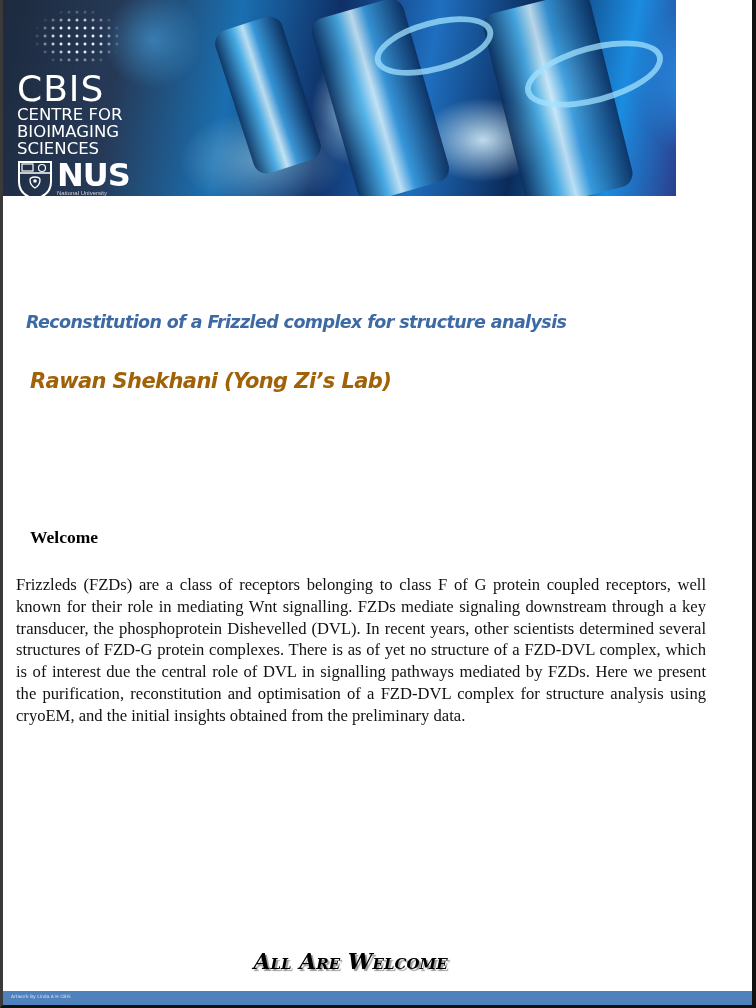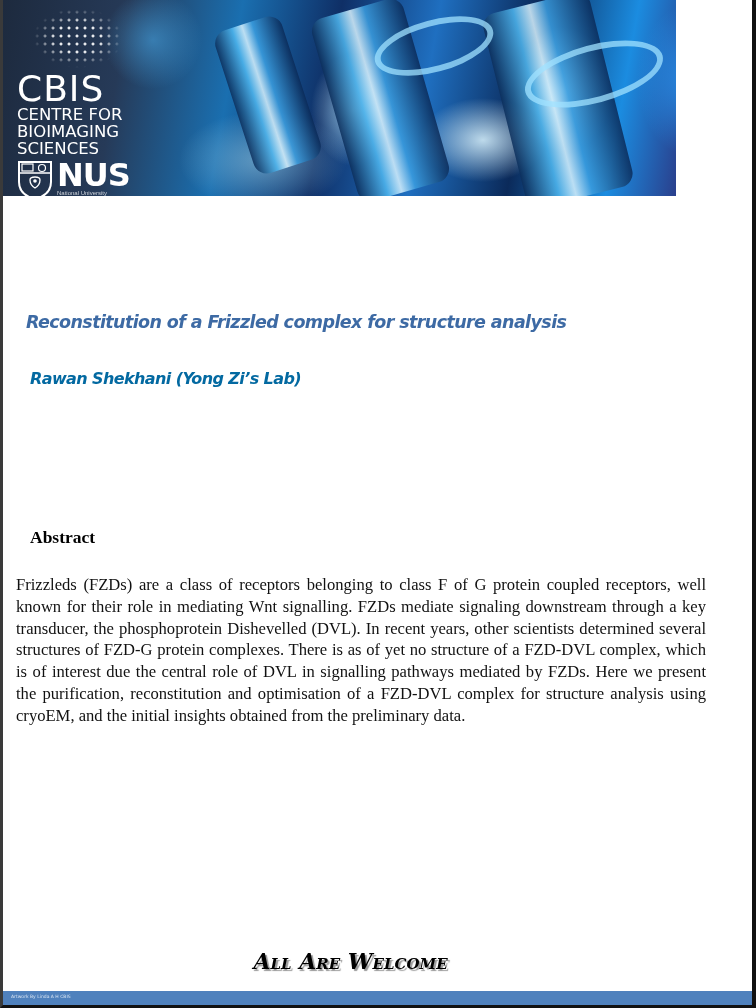--- a/index.html
+++ b/index.html
@@ -69,22 +69,22 @@
     position: absolute; top: 255px; left: 24px;
     font-family: "DejaVu Sans", sans-serif; font-size: 18px; color: #000; white-space: nowrap; letter-spacing: -0.3px;
   }
   .talk-title {
     position: absolute; top: 312px; left: 23px;
     font-family: "DejaVu Sans", sans-serif; font-size: 17.5px; font-weight: bold; font-style: italic;
     color: #3d6aa4; white-space: nowrap; letter-spacing: -0.6px;
   }
   .speaker {
     position: absolute; top: 369px; left: 27px;
-    font-family: "DejaVu Sans", sans-serif; font-size: 16px; font-weight: bold; font-style: italic;
-    color: #0369a1; white-space: nowrap; letter-spacing: -0.6px;
+    font-family: "DejaVu Sans", sans-serif; font-size: 21px; font-weight: bold; font-style: italic;
+    color: #a16207; white-space: nowrap; letter-spacing: -0.6px;
   }
   .abstract-heading {
     position: absolute; top: 527px; left: 27px;
     font-family: "Liberation Serif", serif; font-size: 17.5px; font-weight: bold; color: #000;
   }
   .abstract-body {
     position: absolute; top: 574px; left: 13px; width: 690px;
     font-family: "Liberation Serif", serif; font-size: 16.6px; line-height: 21.8px; color: #111;
     text-align: justify;
   }
@@ -134,21 +134,21 @@
 
         </div>
       </div>
     </div>
   </div>
 
 
   <div class="talk-title">Reconstitution of a Frizzled complex for structure analysis</div>
   <div class="speaker">Rawan Shekhani (Yong Zi’s Lab)</div>
 
-  <div class="abstract-heading">Abstract</div>
+  <div class="abstract-heading">Welcome</div>
   <div class="abstract-body">Frizzleds (FZDs) are a class of receptors belonging to class F of G protein coupled receptors, well known for their role in mediating Wnt signalling. FZDs mediate signaling downstream through a key transducer, the phosphoprotein Dishevelled (DVL). In recent years, other scientists determined several structures of FZD-G protein complexes. There is as of yet no structure of a FZD-DVL complex, which is of interest due the central role of DVL in signalling pathways mediated by FZDs. Here we present the purification, reconstitution and optimisation of a FZD-DVL complex for structure analysis using cryoEM, and the initial insights obtained from the preliminary data.</div>
 
   <div class="welcome">All Are Welcome</div>
 
   <div class="footer-bar">
     <div class="footer-credit">Artwork By Linda A H CBIS</div>
   </div>
 </div>
 
 </body></html>

